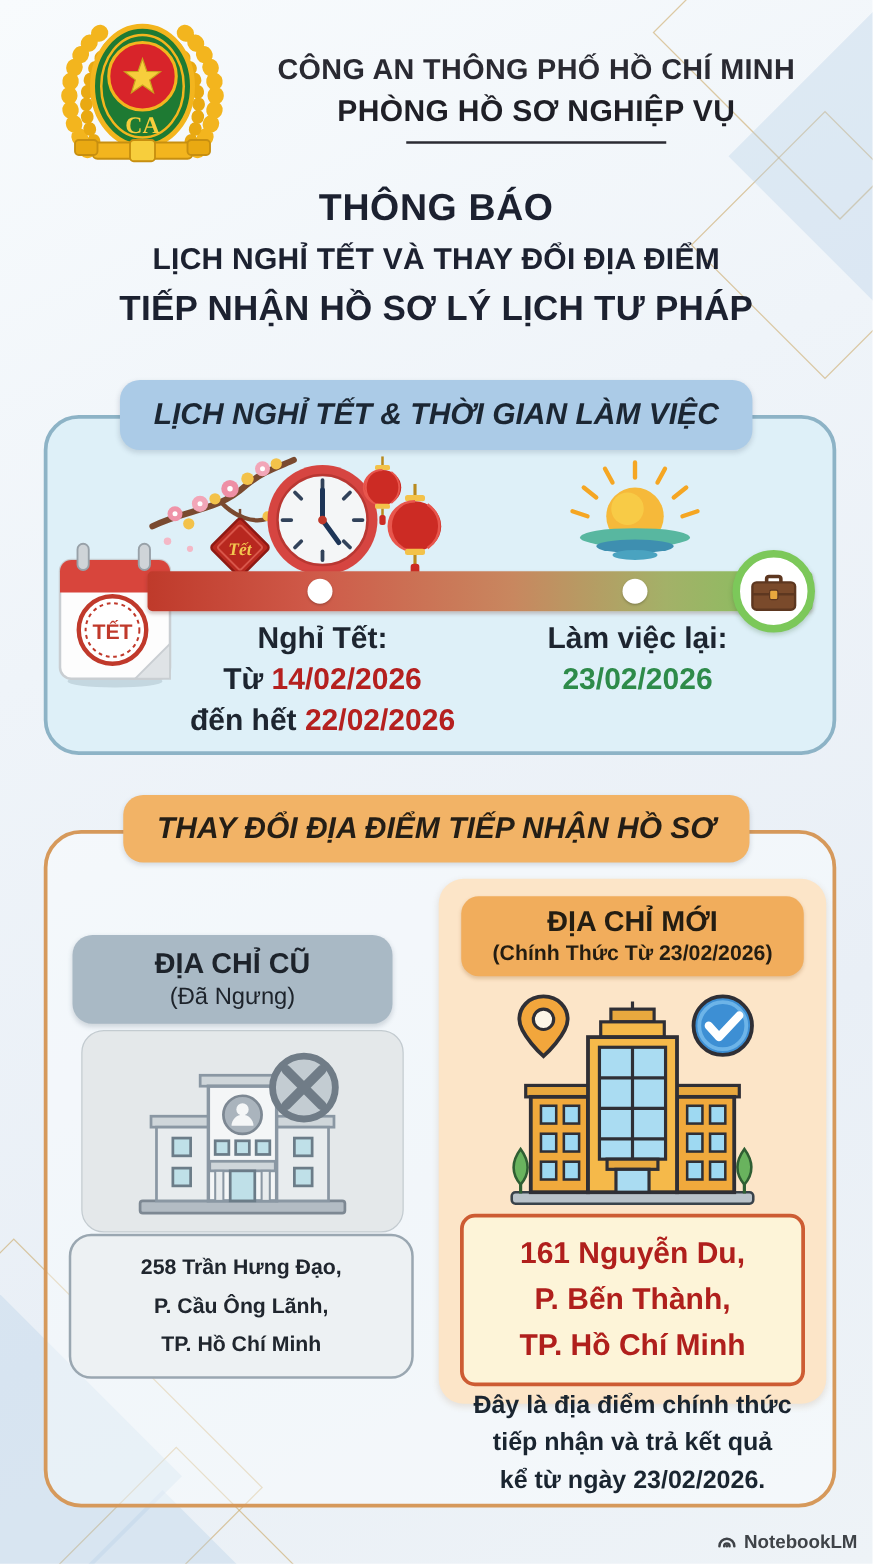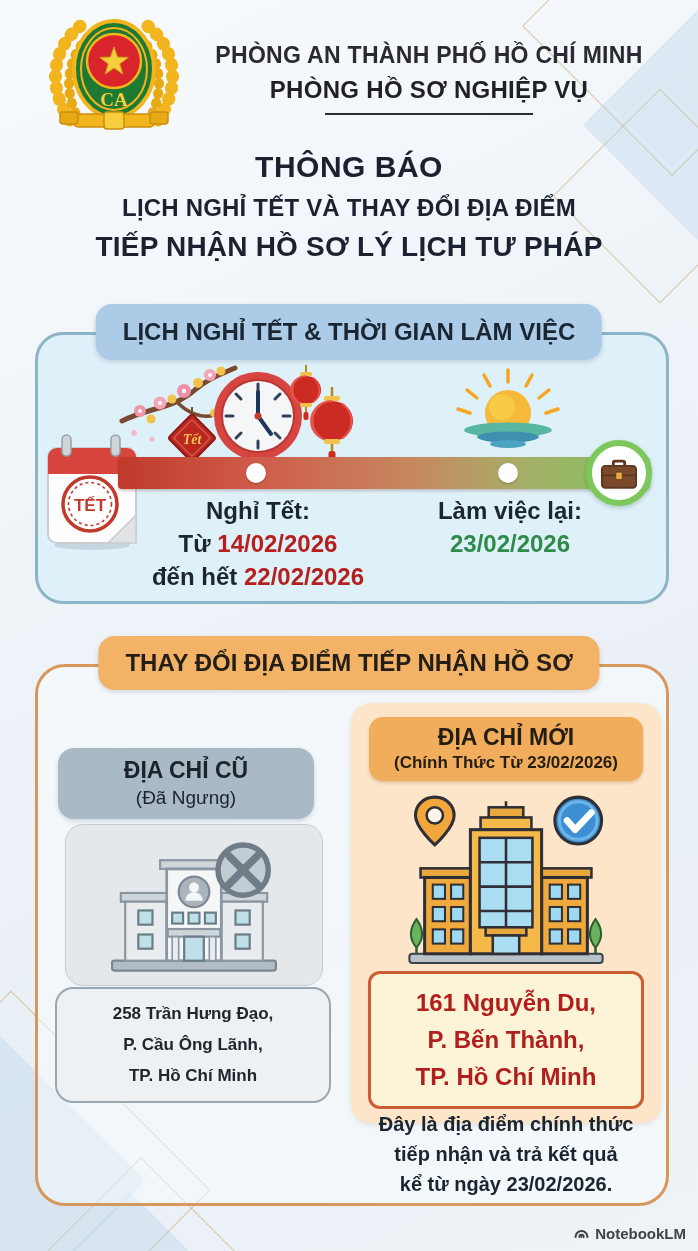--- a/index.html
+++ b/index.html
@@ -18,21 +18,21 @@
   .org-line1{font-size:23px;font-weight:700;color:#2a2a32;letter-spacing:.3px;}
   .org-line2{font-size:24px;font-weight:700;color:#1f1f26;margin-top:7px;letter-spacing:.3px;}
   .org-underline{width:208px;height:2px;background:#2b2b33;margin:9px auto 0;}
   
   .main-title{position:absolute;left:0;top:150px;width:698px;text-align:center;}
   .main-title .t1{font-size:30px;font-weight:800;letter-spacing:.5px;}
   .main-title .t2{font-size:24px;font-weight:800;margin-top:10px;letter-spacing:.2px;}
   .main-title .t3{font-size:28px;font-weight:800;margin-top:9px;letter-spacing:.2px;}
   
   .pill{position:absolute;left:50%;transform:translateX(-50%);z-index:5;
-        text-align:left;border-radius:16px;box-shadow:0 2px 4px rgba(60,80,100,.18);}
+        text-align:left;border-radius:16px;box-shadow:0 2px 4px rgba(60,80,100,.18);font-style:italic;}
   .pill1{top:304px;background:#abcbe7;color:#1b2633;font-size:24px;font-weight:800;
          line-height:56px;height:56px;padding:0 27px;white-space:nowrap;}
   .pill2{top:636px;background:#f2b366;color:#241e16;font-size:24px;font-weight:800;
          line-height:54px;height:54px;padding:0 27px;white-space:nowrap;}
   
   .card1{position:absolute;left:35px;top:332px;width:628px;height:266px;
          background:#def0f8;border:3px solid #8db3c6;border-radius:28px;z-index:1;}
   .card1 .abs{position:absolute;}
   .tl-bar{position:absolute;left:80px;top:122px;width:532px;height:32px;border-radius:4px;
           background:linear-gradient(90deg,#bf3a2b 0%,#cf5a49 25%,#c8875f 55%,#a3b168 78%,#7ec45c 100%);
@@ -98,21 +98,21 @@
     <ellipse cx="70" cy="55" rx="33" ry="41" fill="none" stroke="#f3b51e" stroke-width="2"></ellipse>
     <circle cx="70" cy="47" r="27" fill="#d8242a" stroke="#f3b51e" stroke-width="2.5"></circle>
     <polygon transform="translate(70,48)" points="0,-15 3.5,-4.9 14.3,-4.6 5.7,1.9 8.8,12.1 0,6 -8.8,12.1 -5.7,1.9 -14.3,-4.6 -3.5,-4.9" fill="#f7ce3c" stroke="#caa41c" stroke-width="1"></polygon>
     <text x="70" y="92" text-anchor="middle" font-family="Liberation Serif, serif" font-size="19" font-weight="bold" fill="#f7ce3c">CA</text>
     <rect x="30" y="100" width="80" height="13" rx="4" fill="#f3b51e" stroke="#c78f10" stroke-width="1.5"></rect>
     <rect x="16" y="98" width="18" height="12" rx="3" fill="#e9a912" stroke="#c78f10" stroke-width="1.5"></rect>
     <rect x="106" y="98" width="18" height="12" rx="3" fill="#e9a912" stroke="#c78f10" stroke-width="1.5"></rect>
     <rect x="60" y="98" width="20" height="17" rx="3" fill="#f7ce3c" stroke="#c78f10" stroke-width="1.5"></rect>
   </svg>
   <div class="org">
-    <div class="org-line1">PHÒNG AN THÀNH PHỐ HỒ CHÍ MINH</div>
+    <div class="org-line1">CÔNG AN THÔNG PHỐ HỒ CHÍ MINH</div>
     <div class="org-line2">PHÒNG HỒ SƠ NGHIỆP VỤ</div>
     <div class="org-underline"></div>
   </div>
 
   <div class="main-title">
     <div class="t1">THÔNG BÁO</div>
     <div class="t2">LỊCH NGHỈ TẾT VÀ THAY ĐỔI ĐỊA ĐIỂM</div>
     <div class="t3">TIẾP NHẬN HỒ SƠ LÝ LỊCH TƯ PHÁP</div>
   </div>
 

